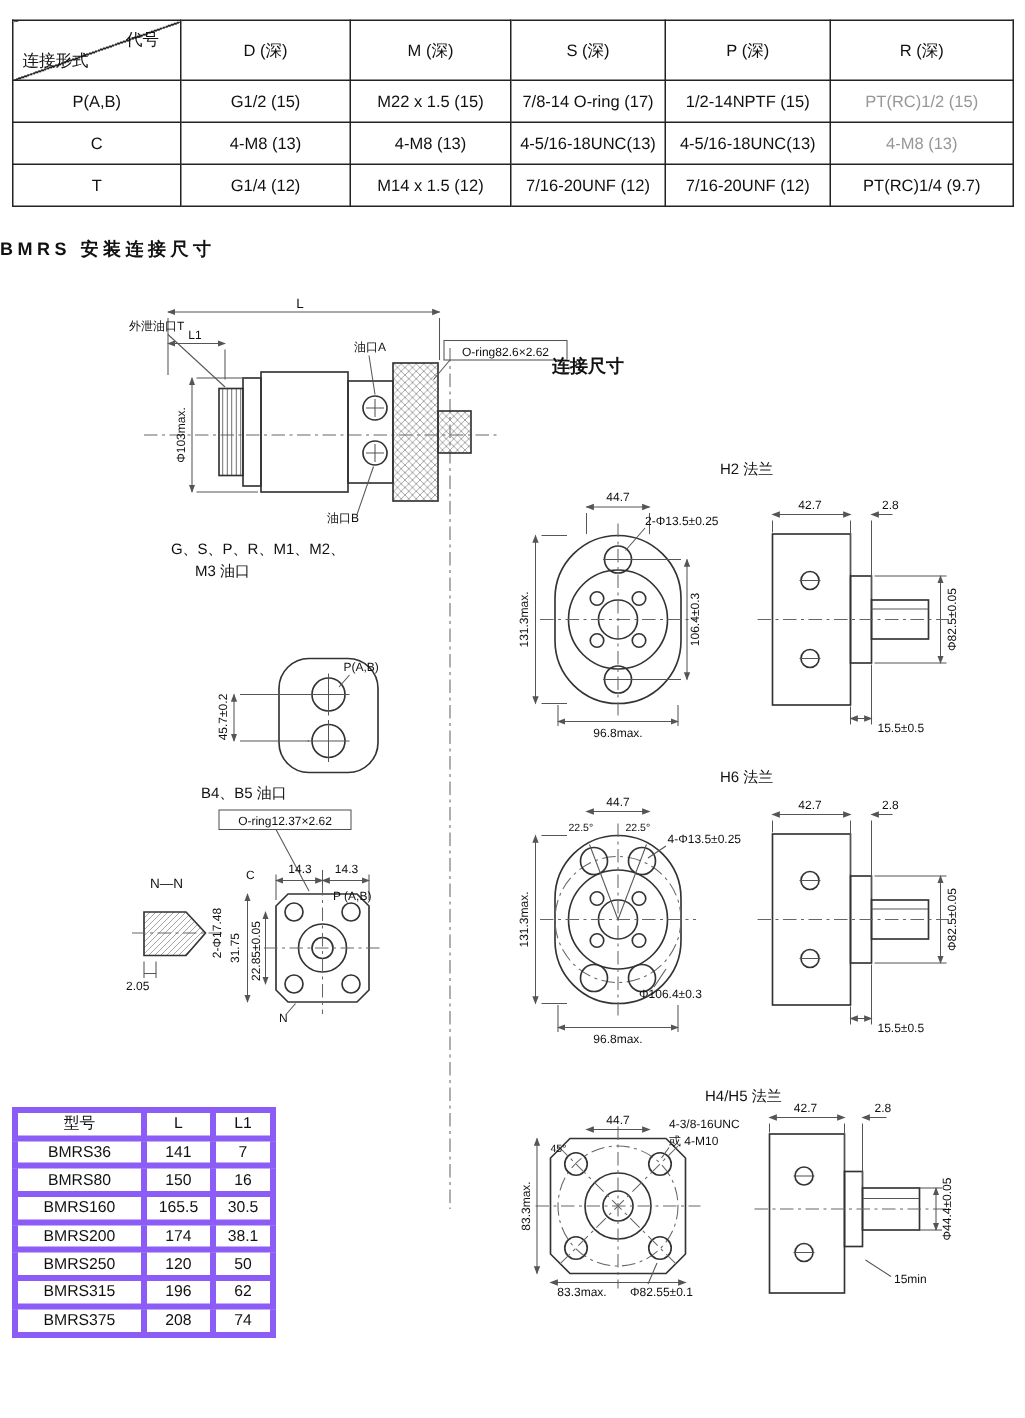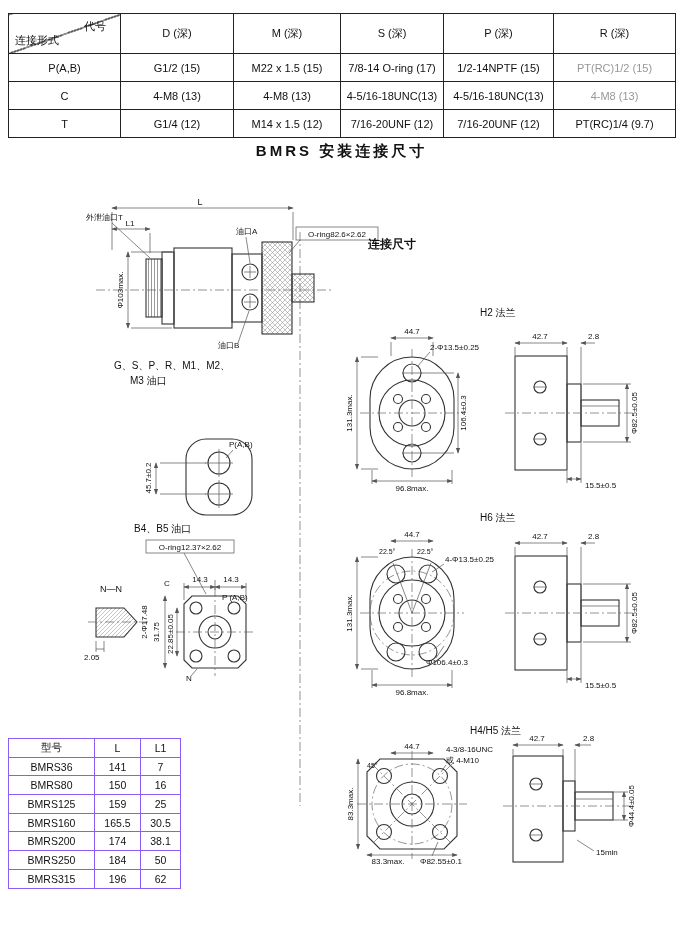--- a/index.html
+++ b/index.html
@@ -10,25 +10,25 @@
   table { border-collapse:collapse; background:#fff; }
   .spec { position:absolute; left:8px; top:13px; width:667px; table-layout:fixed; font-size:11px; }
   .spec td { border:1px solid #222; text-align:center; vertical-align:middle; height:28px; padding:0 2px; overflow:hidden; white-space:nowrap; }
   .spec tr.hd td { height:40px; }
   .corner { position:relative;
     background:linear-gradient(to bottom right, transparent calc(50% - 0.6px), #222 calc(50% - 0.6px), #222 calc(50% + 0.6px), transparent calc(50% + 0.6px)); }
   .c-top { position:absolute; top:5px; right:14px; }
   .c-bot { position:absolute; bottom:5px; left:6px; }
   .muted { color:#979797; }
 
-  .doc-title { position:absolute; top:142px; left:0; width:100%; text-align:center;
-    font-size:15px; font-weight:bold; letter-spacing:3px; }
+  .doc-title { position:absolute; top:158px; left:0; width:100%; 
+    font-size:12px; font-weight:bold; letter-spacing:3px; }
 
   .models { position:absolute; left:8px; top:738px; width:172px; table-layout:fixed; font-size:10.5px; }
-  .models td { border:1px solid #8b5cf6; text-align:center; height:18.7px; padding:0; overflow:hidden; white-space:nowrap; }
+  .models td { border:4px solid #8b5cf6; text-align:center; height:18.7px; padding:0; overflow:hidden; white-space:nowrap; }
 
   .drawing { position:absolute; left:0; top:175px; width:683px; height:770px; }
   svg text { font-family:"Liberation Sans", sans-serif; fill:#111; }
   .t7 { font-size:7px; } .t8 { font-size:8px; } .t9 { font-size:9px; }
   .t10 { font-size:10px; } .t12b { font-size:12px; font-weight:bold; }
   .ol  { fill:none; stroke:#333; stroke-width:1.1; }
   .fh  { stroke:#333; stroke-width:1.1; }
   .thin{ fill:none; stroke:#555; stroke-width:0.7; }
   .dim { fill:none; stroke:#555; stroke-width:0.7; }
   .cl  { fill:none; stroke:#666; stroke-width:0.7; stroke-dasharray:9 3 2 3; }
@@ -388,40 +388,40 @@
           <td>BMRS36</td>
           <td>141</td>
           <td>7</td>
         </tr>
     <tr>
           <td>BMRS80</td>
           <td>150</td>
           <td>16</td>
         </tr>
     <tr>
-          <td>BMRS125</td>
-          <td>159</td>
-          <td>25</td>
-        </tr>
-    <tr>
           <td>BMRS160</td>
           <td>165.5</td>
           <td>30.5</td>
         </tr>
     <tr>
           <td>BMRS200</td>
           <td>174</td>
           <td>38.1</td>
         </tr>
     <tr>
           <td>BMRS250</td>
-          <td>184</td>
+          <td>120</td>
           <td>50</td>
         </tr>
     <tr>
           <td>BMRS315</td>
           <td>196</td>
           <td>62</td>
         </tr>
+    <tr>
+          <td>BMRS375</td>
+          <td>208</td>
+          <td>74</td>
+        </tr>
   </tbody>
     </table>
 
 </div>
 
 </body></html>

